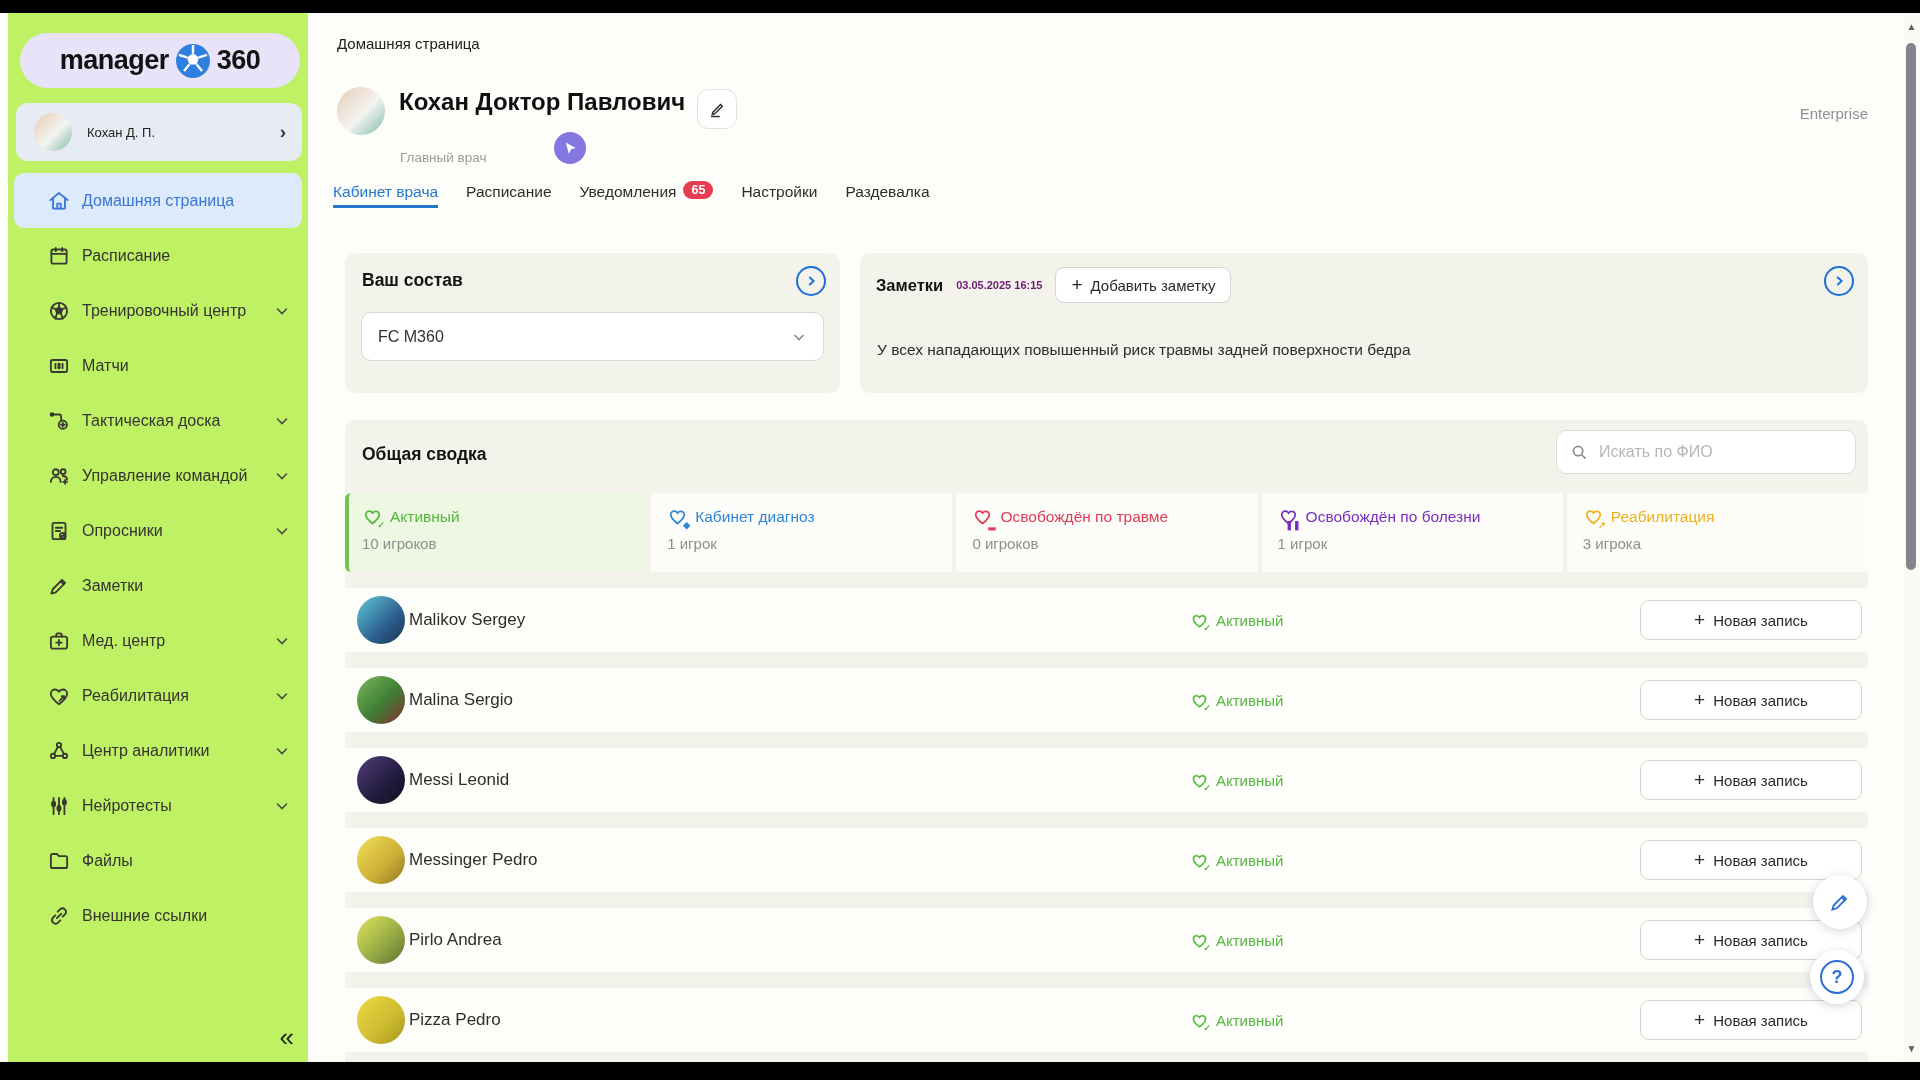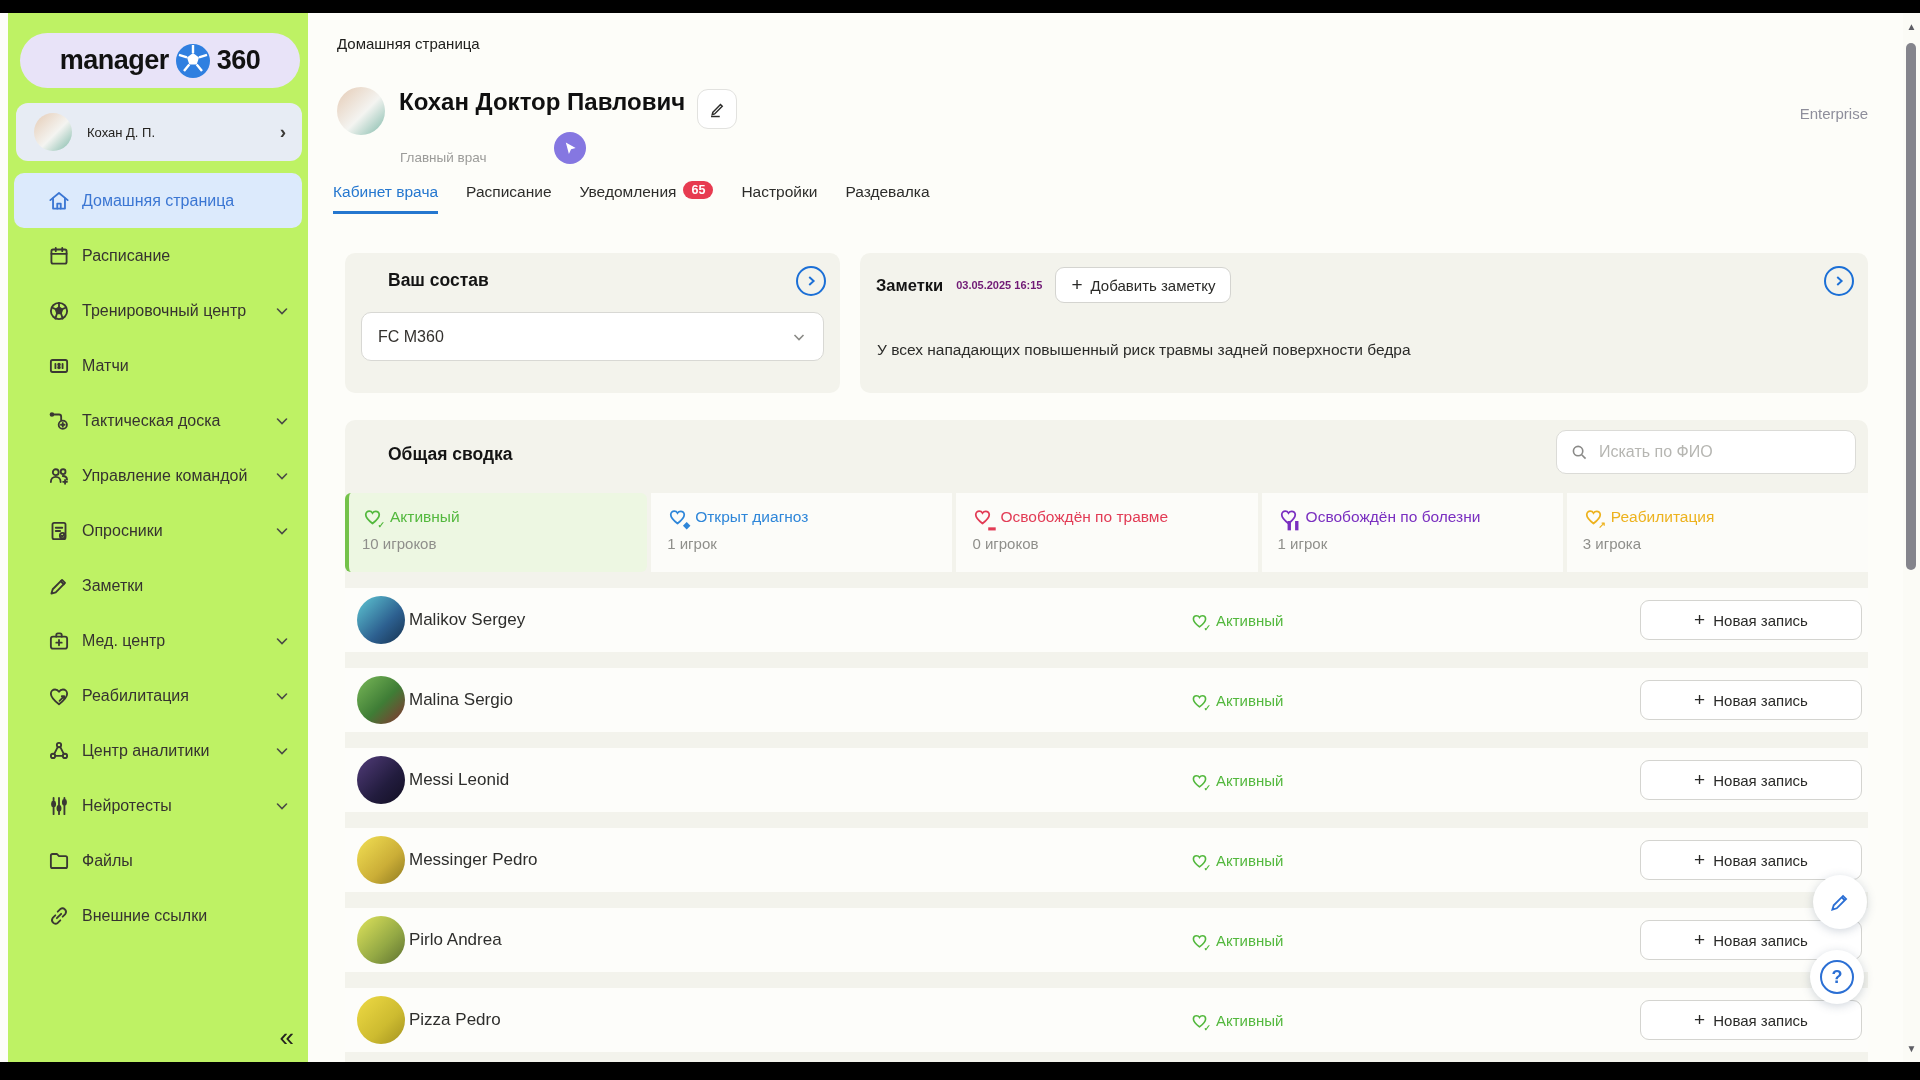--- a/index.html
+++ b/index.html
@@ -43,27 +43,27 @@
   .h-role{position:absolute;left:100px;top:111px;font-size:13.5px;color:#9b9b99;margin-top:26px;}
   .edit-btn{position:absolute;left:397px;top:76px;width:40px;height:40px;border-radius:11px;
             border:1.5px solid #e2e2df;background:#fff;display:flex;align-items:center;justify-content:center;
             cursor:pointer;color:#2c2c2a;}
   .edit-btn svg{width:22px;height:22px;}
   .cursor-badge{position:absolute;left:254px;top:119px;width:32px;height:32px;border-radius:50%;
                 background:#8577e1;display:flex;align-items:center;justify-content:center;}
   .cursor-badge svg{width:15px;height:15px;}
   .plan{position:absolute;top:92px;right:35px;font-size:15px;color:#8e8e9b;}
   .tabs{position:absolute;left:33px;top:170px;display:flex;gap:28px;}
-  .tab{font-size:15.5px;color:#2d2d2b;padding-bottom:10px;cursor:pointer;display:flex;align-items:flex-start;}
+  .tab{font-size:15.5px;color:#2d2d2b;padding-bottom:4px;cursor:pointer;display:flex;align-items:flex-start;}
   .tab.active{color:#2577cf;border-bottom:3px solid #2577cf;}
   .tab .badge{background:#e73b50;color:#fff;font-size:12.5px;font-weight:bold;border-radius:10px;
               padding:2px 8px;margin-left:7px;position:relative;top:-2px;}
 
   .card{position:absolute;background:#f3f3ec;border-radius:10px;}
-  .card-title{position:absolute;left:17px;top:17px;font-size:17.5px;font-weight:bold;color:#141414;margin-left:26px;}
+  .card-title{position:absolute;left:17px;top:17px;font-size:17.5px;font-weight:bold;color:#141414;}
   .go-btn{position:absolute;right:14px;top:13px;width:30px;height:30px;border-radius:50%;
           border:2.5px solid #1b6fd6;background:transparent;color:#1b6fd6;display:flex;
           align-items:center;justify-content:center;cursor:pointer;}
   .go-btn svg{width:16px;height:16px;}
 
   .squad-card{left:45px;top:240px;width:495px;height:140px;}
   .select{position:absolute;left:16px;right:16px;top:59px;height:47px;background:#fff;
           border:1.5px solid #d8d8d4;border-radius:10px;display:flex;align-items:center;cursor:pointer;}
   .select .sel-val{margin-left:16px;font-size:16px;color:#33312e;flex:1;}
   .select .sel-chev{margin-right:16px;width:16px;height:16px;color:#8a8a86;}
@@ -434,21 +434,21 @@
               <div class="f-count">10 игроков</div>
             </div>
             <div class="filter" style="--c: #2e86d9;">
               <div class="f-label">
                 <span class="heart">
                   <svg viewBox="0 0 24 24" fill="none" stroke="currentColor" stroke-width="2">
                     <path d="M12 20C6.8 16 4.3 13.1 4.3 10 4.3 7.6 6.2 6 8.3 6c1.5 0 2.9.8 3.7 2.1C12.8 6.8 14.2 6 15.7 6c2.1 0 4 1.6 4 4 0 3.1-2.5 6-7.7 10z"></path>
                   </svg>
                   <span class="sub">◆</span>
                 </span>
-                <span>Открыт диагноз</span>
+                <span>Кабинет диагноз</span>
               </div>
               <div class="f-count">1 игрок</div>
             </div>
             <div class="filter" style="--c: #e23b55;">
               <div class="f-label">
                 <span class="heart">
                   <svg viewBox="0 0 24 24" fill="none" stroke="currentColor" stroke-width="2">
                     <path d="M12 20C6.8 16 4.3 13.1 4.3 10 4.3 7.6 6.2 6 8.3 6c1.5 0 2.9.8 3.7 2.1C12.8 6.8 14.2 6 15.7 6c2.1 0 4 1.6 4 4 0 3.1-2.5 6-7.7 10z"></path>
                   </svg>
                   <span class="sub">▂</span>

